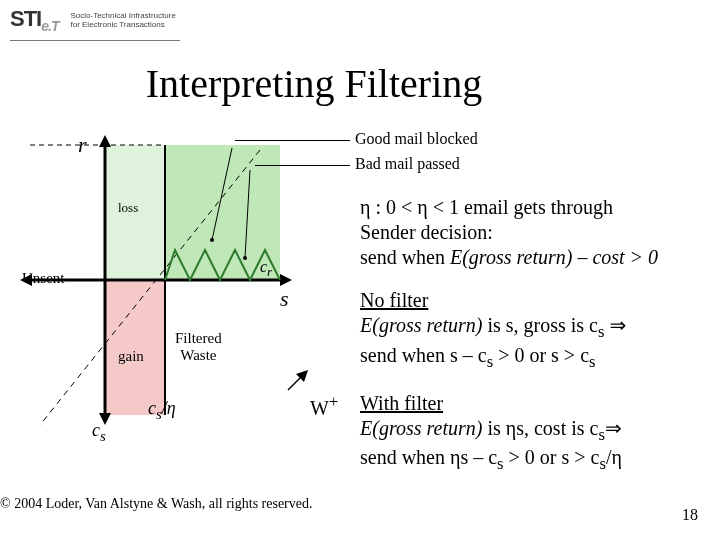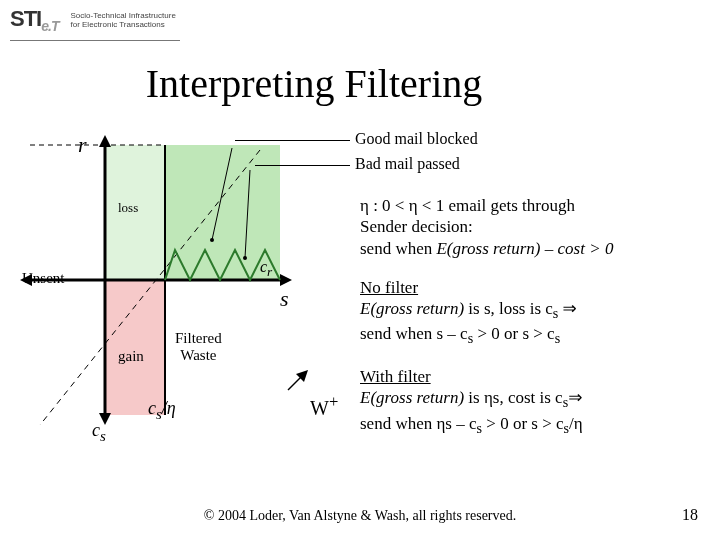--- a/index.html
+++ b/index.html
@@ -3,23 +3,23 @@
 <meta charset="utf-8">
 <style>
   html,body{margin:0;padding:0;width:720px;height:540px;font-family:"Times New Roman",serif;background:#fff;color:#000;position:relative;overflow:hidden}
   .logo{position:absolute;top:6px;left:10px;display:flex;align-items:center;gap:12px}
   .logo-mark{font-weight:bold;font-size:22px;font-family:Arial,sans-serif;color:#333;letter-spacing:-1px}
   .logo-mark sub{font-size:14px;color:#888}
   .logo-tag{font-size:8px;line-height:9px;color:#444;font-family:Liberation Sans, sans-serif}
   .logo-line{position:absolute;top:40px;left:10px;width:170px;height:1px;background:#777}
   .title{position:absolute;top:60px;left:0;width:628px;text-align:center;font-size:40px}
   .diagram{position:absolute;top:130px;left:20px;width:330px;height:330px}
-  .text-col{position:absolute;top:130px;left:360px;width:350px;font-size:17px;line-height:1.25}
+  .text-col{position:absolute;top:130px;left:360px;width:350px;font-size:20px;line-height:1.25}
   .text-block{margin-bottom:18px}
-  .footer{position:absolute;bottom:16px;left:0;width:720px;text-align:center;font-size:14px}
+  .footer{position:absolute;bottom:28px;left:0;width:720px;font-size:14px}
   .pagenum{position:absolute;bottom:16px;right:22px;font-size:16px}
   .leader{position:absolute;border-top:1px solid #000;height:0}
 </style>
 </head>
 <body>
 
 <div class="logo">
   <span class="logo-mark">
     <span>STI</span><sub style="font-style:italic;color:#999">e.T</sub>
   </span>
@@ -85,21 +85,21 @@
 <div style="position:absolute;top:155px;left:355px;font-size:16px">Bad mail passed</div>
 
 <div class="text-col" style="top:195px">
   <div class="text-block">
     <div>η : 0 &lt; η  &lt; 1 email gets through</div>
     <div>Sender decision:</div>
     <div><span>send when </span><i>E(gross return) – cost &gt; 0</i></div>
   </div>
   <div class="text-block">
     <div style="text-decoration:underline">No filter</div>
-    <div><i>E(gross return)</i><span> is s, loss is c</span><sub>s</sub><span> ⇒</span></div>
+    <div><i>E(gross return)</i><span> is s, gross is c</span><sub>s</sub><span> ⇒</span></div>
     <div><span>send when s – c</span><sub>s</sub><span> &gt; 0 or s &gt; c</span><sub>s</sub></div>
   </div>
   <div class="text-block">
     <div style="text-decoration:underline">With filter</div>
     <div><i>E(gross return)</i><span> is ηs, cost is c</span><sub>s</sub><span>⇒</span></div>
     <div><span>send when ηs – c</span><sub>s</sub><span> &gt; 0  or s &gt; c</span><sub>s</sub><span>/η</span></div>
   </div>
 </div>
 
 <div class="footer">© 2004 Loder, Van Alstyne &amp; Wash, all rights reserved.</div>

